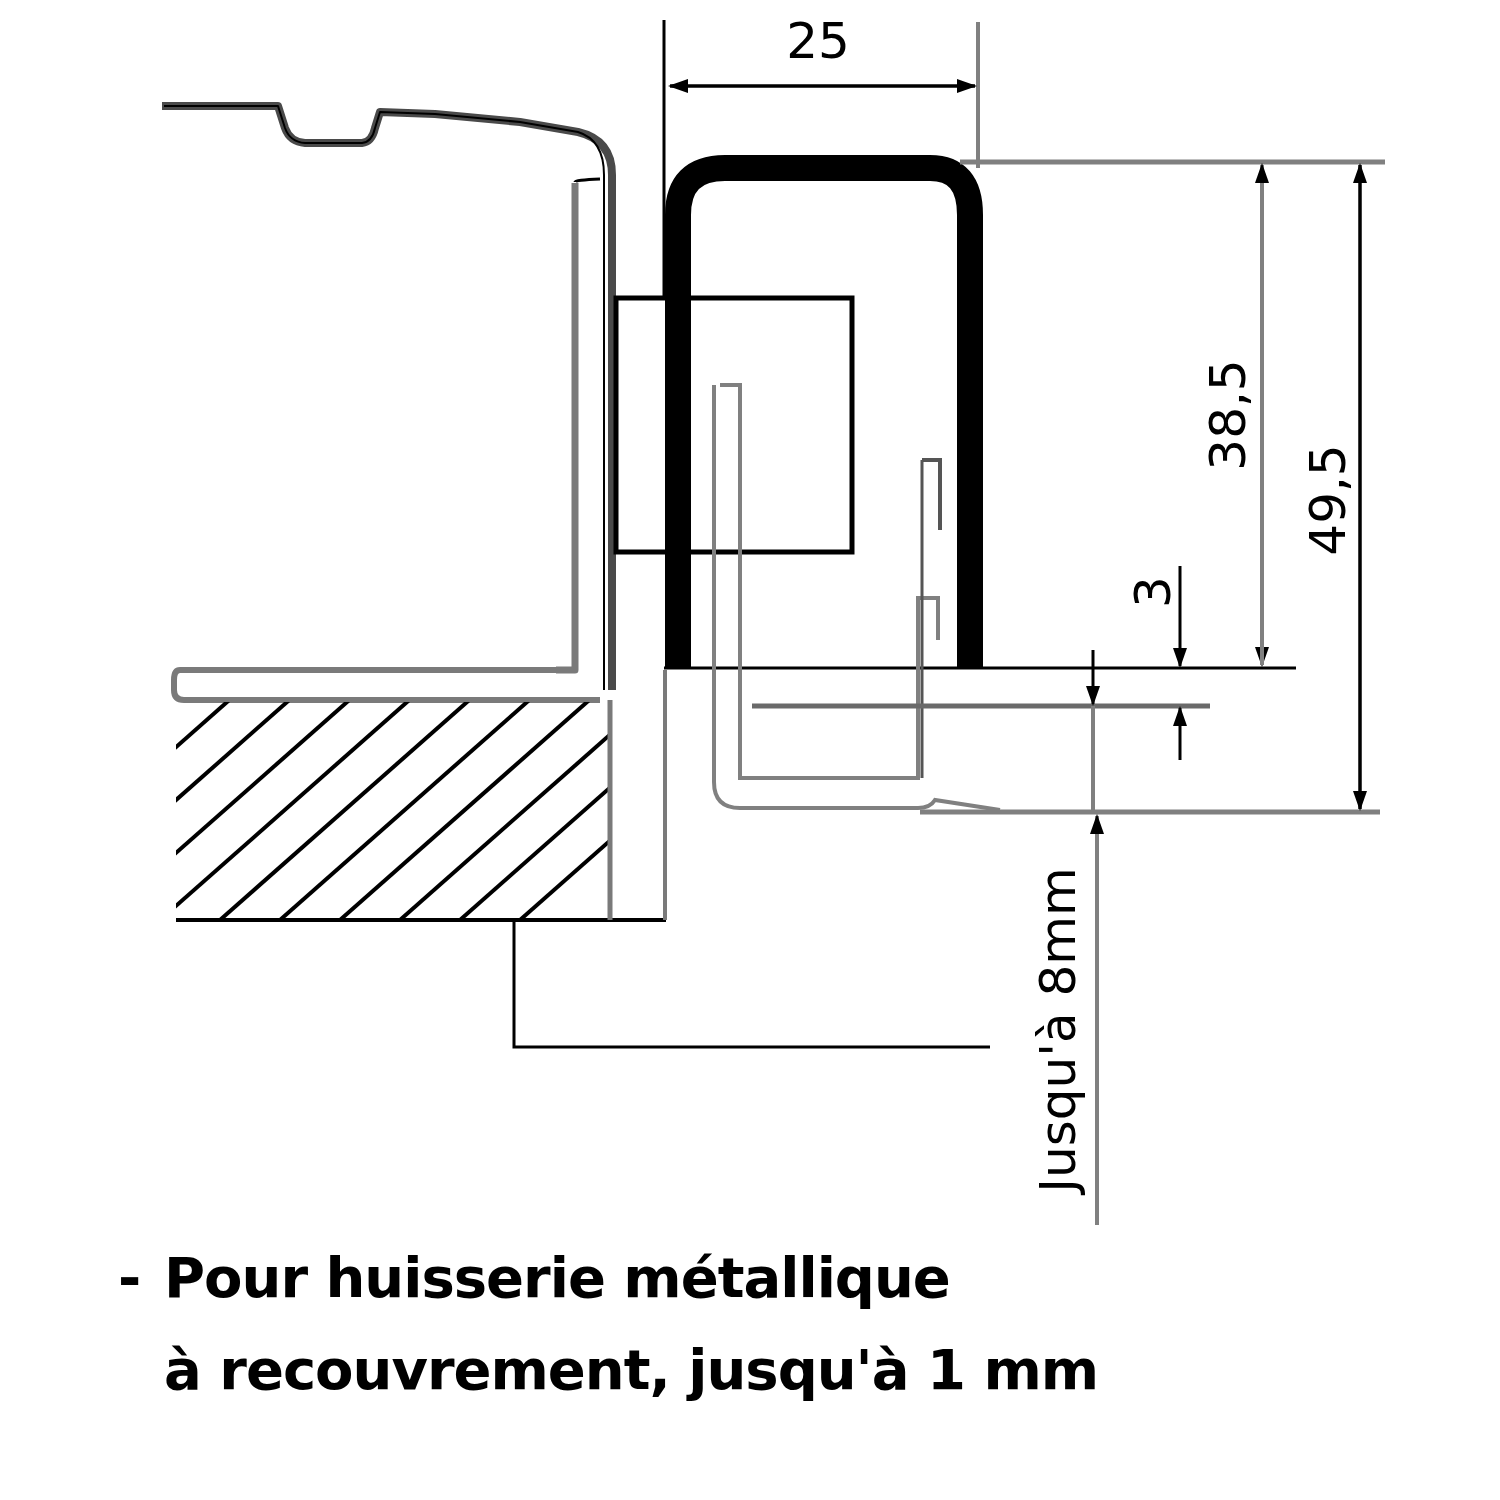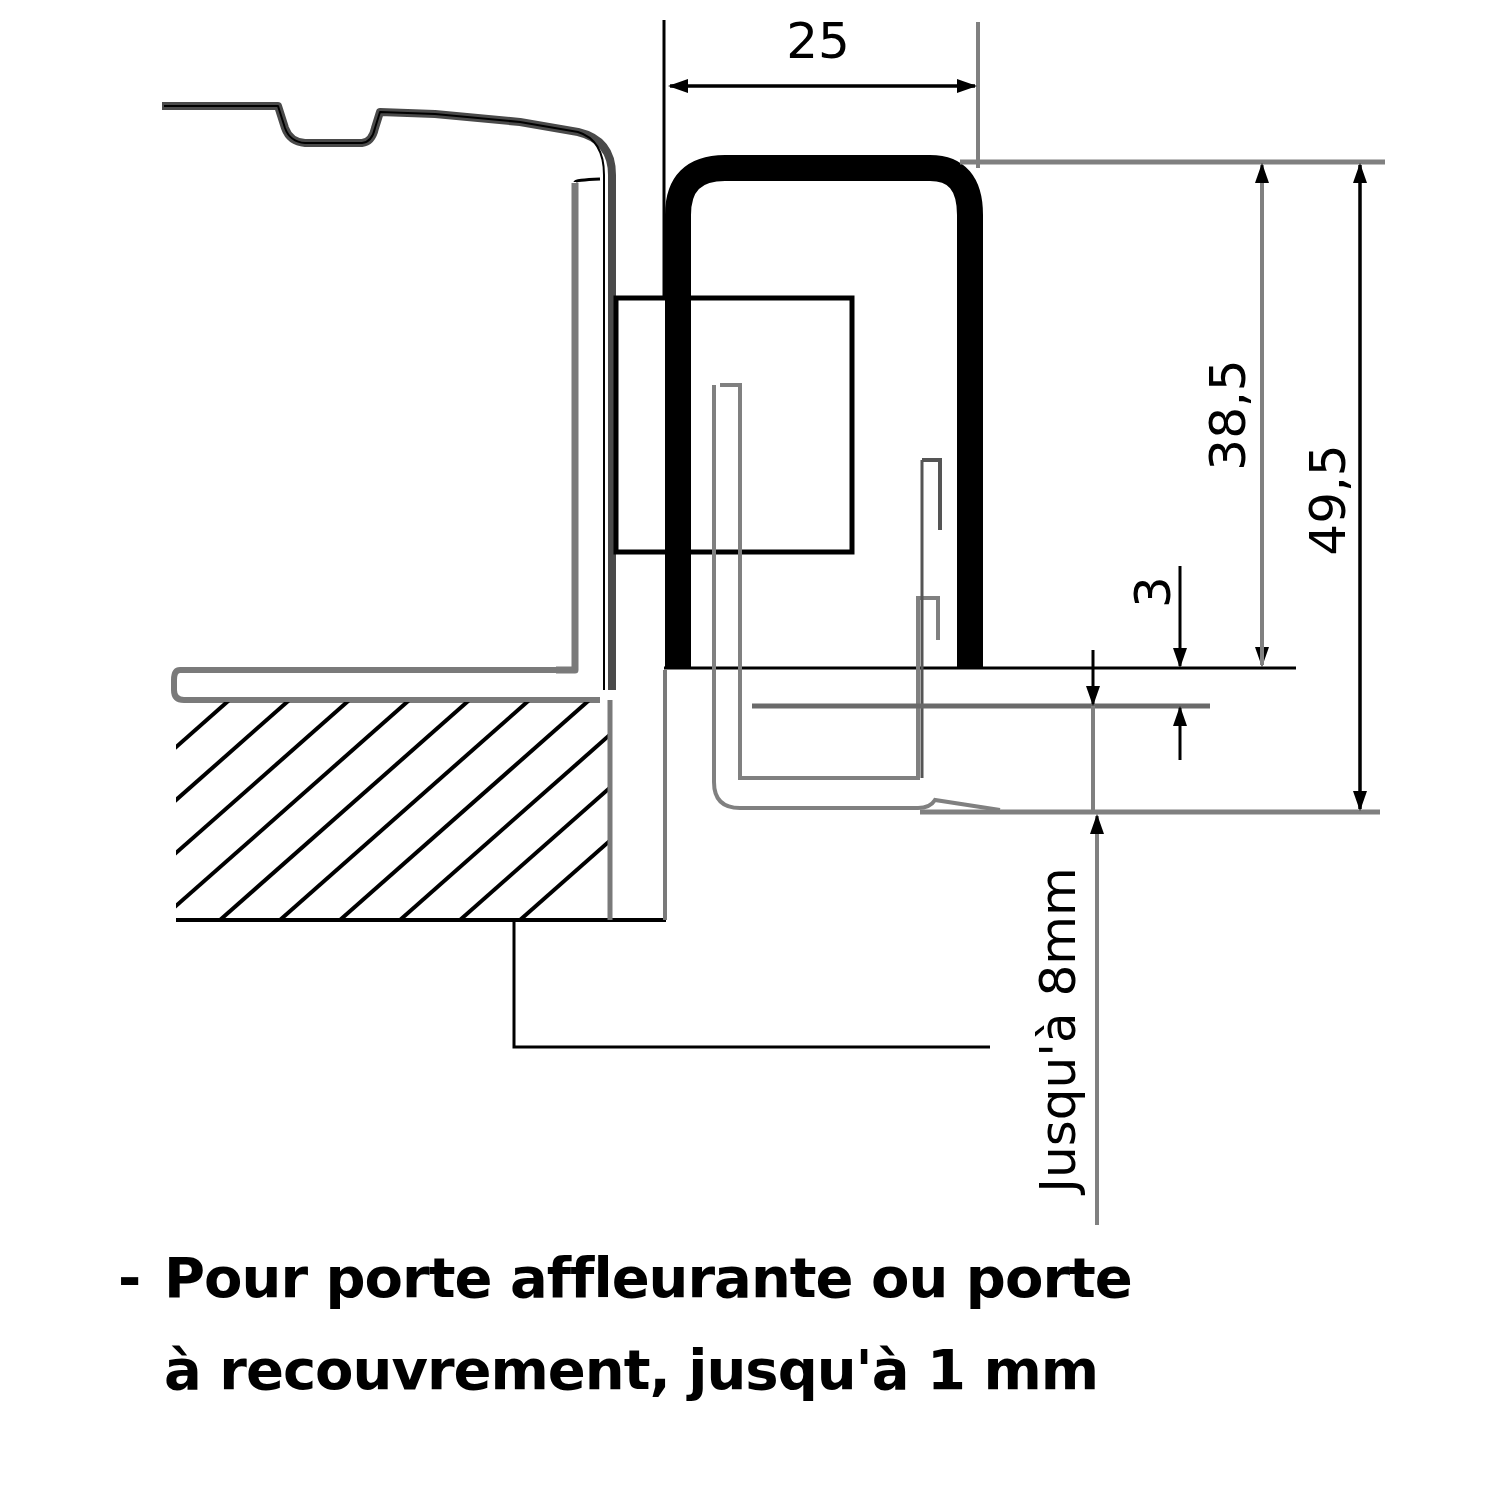--- a/index.html
+++ b/index.html
@@ -105,15 +105,15 @@
     <line x1="1093" y1="650" x2="1093" y2="704" stroke="#000" stroke-width="3" marker-end="url(#arrowEnd)"></line>
     <line x1="1093" y1="706" x2="1093" y2="812" stroke="#808080" stroke-width="4"></line>
     <line x1="1097" y1="1225" x2="1097" y2="816" stroke="#808080" stroke-width="4" marker-end="url(#arrowEnd)"></line>
     <text class="dim-text" transform="translate(1075,1030) rotate(-90)" text-anchor="middle">Jusqu'à 8mm</text>
   </g>
 
   <polyline points="514,922 514,1047 990,1047" fill="none" stroke="#000" stroke-width="3"></polyline>
 </svg>
 
 <div class="notes">
-  <span class="note-line"><span class="dash">-</span><span>Pour porte affleurante ou porte</span></span>
+  <span class="note-line"><span class="dash">-</span><span>Pour huisserie métallique</span></span>
   <span class="note-line indent"><span>à recouvrement, jusqu'à 1 mm</span></span>
 </div>
 
 </body></html>

